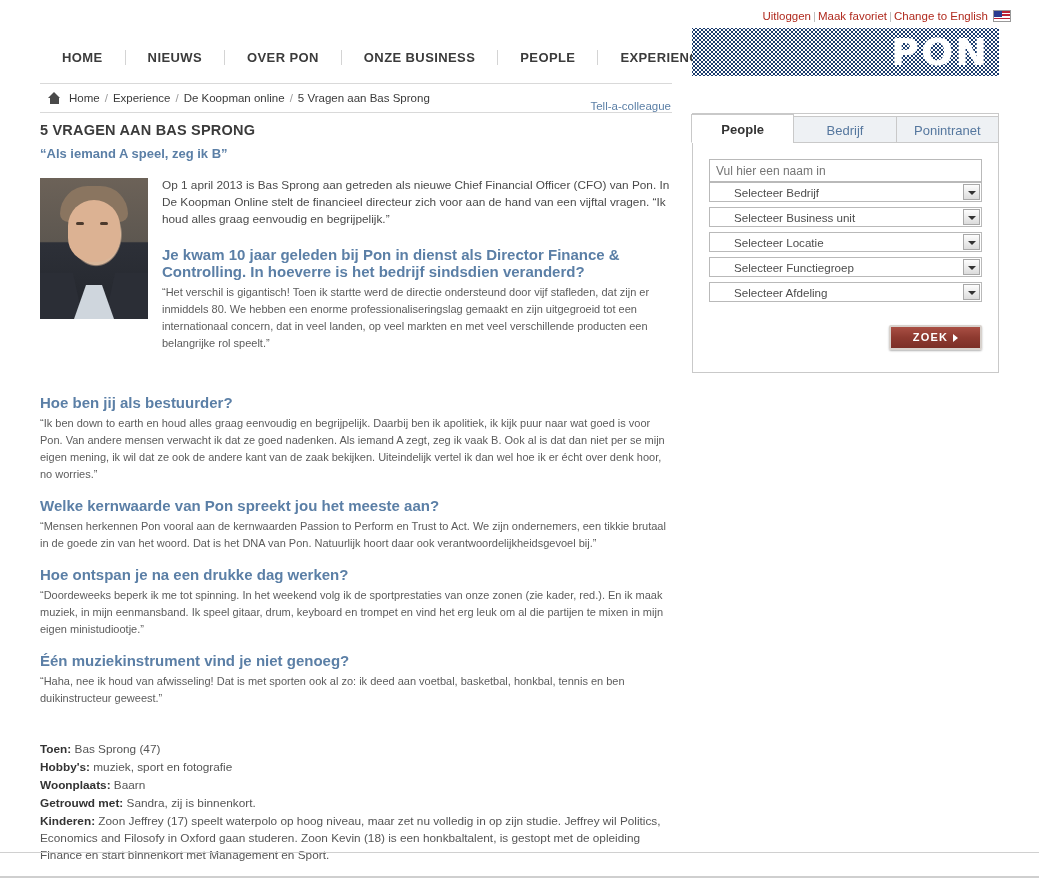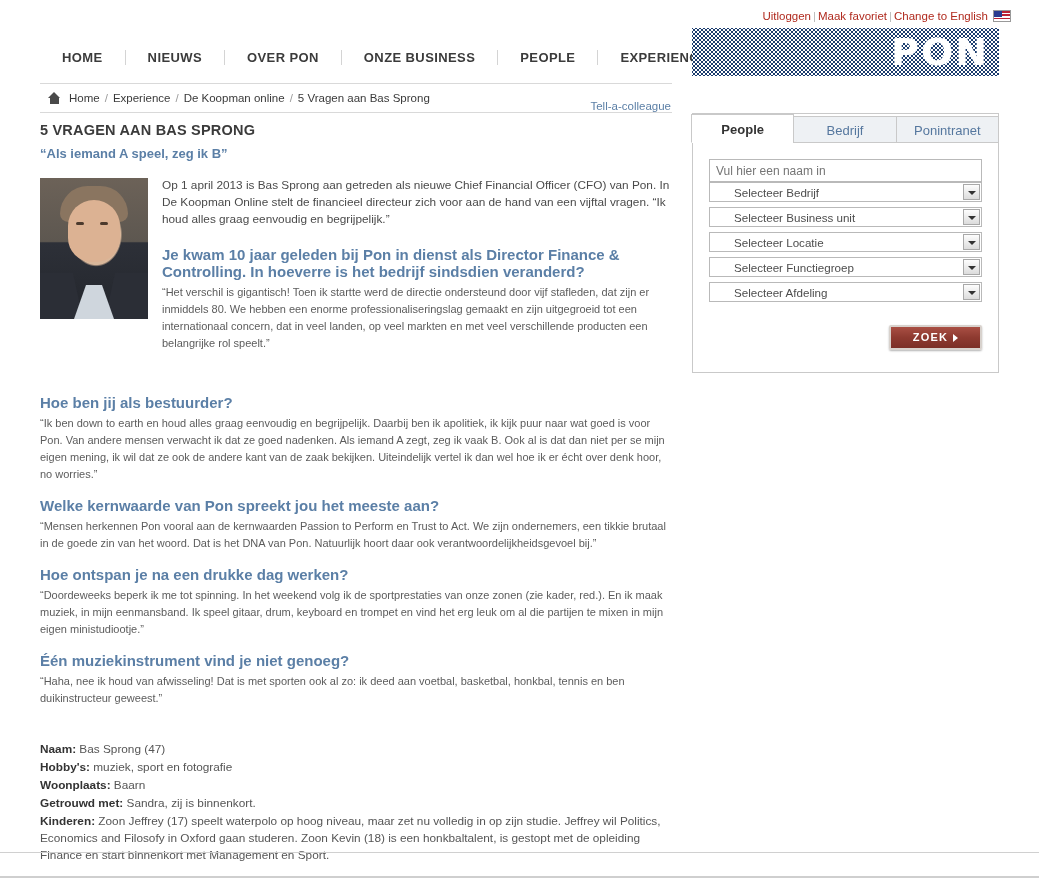--- a/index.html
+++ b/index.html
@@ -507,21 +507,21 @@
       <div class="answer">“Doordeweeks beperk ik me tot spinning. In het weekend volg ik de sportprestaties van onze zonen (zie kader, red.). En ik maak muziek, in mijn eenmansband. Ik speel gitaar, drum, keyboard en trompet en vind het erg leuk om al die partijen te mixen in mijn eigen ministudiootje.”</div>
     </div>
 
     <div class="qa-block">
       <div class="q-heading">Één muziekinstrument vind je niet genoeg?</div>
       <div class="answer">“Haha, nee ik houd van afwisseling! Dat is met sporten ook al zo: ik deed aan voetbal, basketbal, honkbal, tennis en ben duikinstructeur geweest.”</div>
     </div>
 
     <div class="facts">
       <div class="facts-row">
-        <b>Naam:</b>
+        <b>Toen:</b>
         <span>Bas Sprong (47)</span>
       </div>
       <div class="facts-row">
         <b>Hobby's:</b>
         <span>muziek, sport en fotografie</span>
       </div>
       <div class="facts-row">
         <b>Woonplaats:</b>
         <span>Baarn</span>
       </div>

